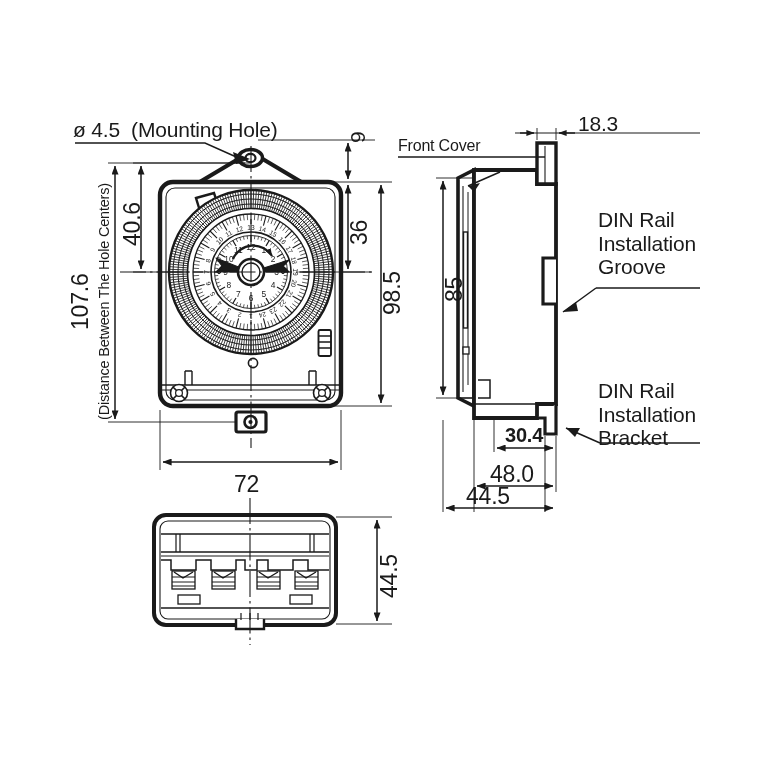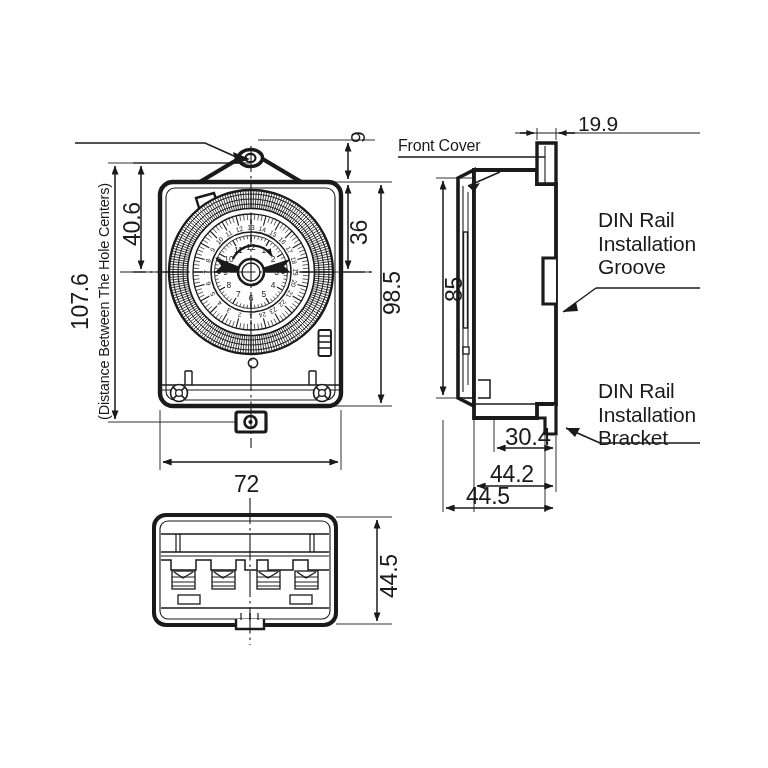--- a/index.html
+++ b/index.html
@@ -630,50 +630,51 @@
     <path d="M596,288 L700,288" stroke-width="1.5"></path>
     <path d="M596,288 L563,312" stroke-width="1.5"></path>
     <path d="M563,312 L576,302 L578,311 z" fill="#1a1a1a" stroke="none"></path>
 
     <path d="M600,443 L700,443" stroke-width="1.5"></path>
     <path d="M600,443 L566,428" stroke-width="1.5"></path>
     <path d="M566,428 L580,428 L575,437 z" fill="#1a1a1a" stroke="none"></path>
   </g>
 </svg>
 
+<div class="lbl" style="left:73px;top:118px;font-size:21px;">ø 4.5  (Mounting Hole)</div>
 
 <div class="lbl vert" style="left:68px;top:330px;font-size:23px;transform:rotate(-90deg);">107.6</div>
 
 <div class="lbl vert" style="left:96px;top:420px;font-size:14.5px;transform:rotate(-90deg);">(Distance Between The Hole Centers)</div>
 
 <div class="lbl vert" style="left:120px;top:246px;font-size:23px;transform:rotate(-90deg);">40.6</div>
 
 <div class="lbl vert" style="left:346px;top:143px;font-size:21px;transform:rotate(-90deg);">9</div>
 
 <div class="lbl vert" style="left:347px;top:245px;font-size:23px;transform:rotate(-90deg);">36</div>
 
 <div class="lbl vert" style="left:380px;top:315px;font-size:23px;transform:rotate(-90deg);">98.5</div>
 
 <div class="lbl" style="left:234px;top:432px;font-size:23px;margin-top:40px;">72</div>
 
 <div class="lbl vert" style="left:377px;top:598px;font-size:23px;transform:rotate(-90deg);">44.5</div>
 
 <div class="lbl" style="left:398px;top:137px;font-size:16px;">Front Cover</div>
 
-<div class="lbl" style="left:578px;top:112px;font-size:21px;">19.9</div>
+<div class="lbl" style="left:578px;top:112px;font-size:21px;">18.3</div>
 
 <div class="lbl vert" style="left:442px;top:302px;font-size:23px;transform:rotate(-90deg);">85</div>
 
 <div class="lbl" style="left:598px;top:208px;font-size:21px;">DIN Rail
 Installation
 Groove</div>
 
 <div class="lbl" style="left:598px;top:379px;font-size:21px;">DIN Rail
 Installation
 Bracket</div>
 
-<div class="lbl" style="left:505px;top:424px;font-size:24px;">30.4</div>
-
-<div class="lbl" style="left:490px;top:462px;font-size:23px;">44.2</div>
+<div class="lbl" style="left:505px;top:424px;font-size:20px;font-weight:bold;">30.4</div>
+
+<div class="lbl" style="left:490px;top:462px;font-size:23px;">48.0</div>
 
 <div class="lbl" style="left:466px;top:484px;font-size:23px;">44.5</div>
 
 </div>
 
 </body></html>

